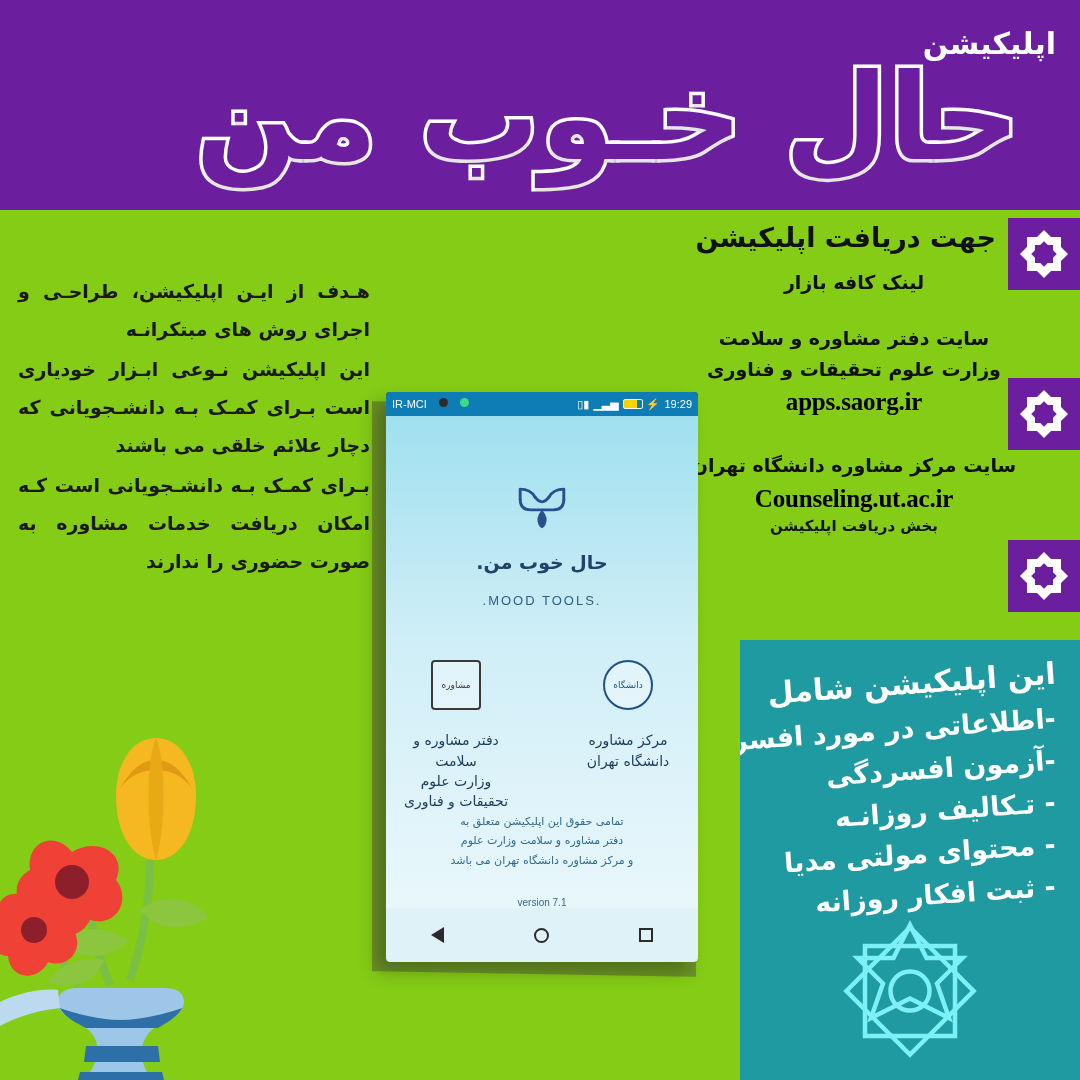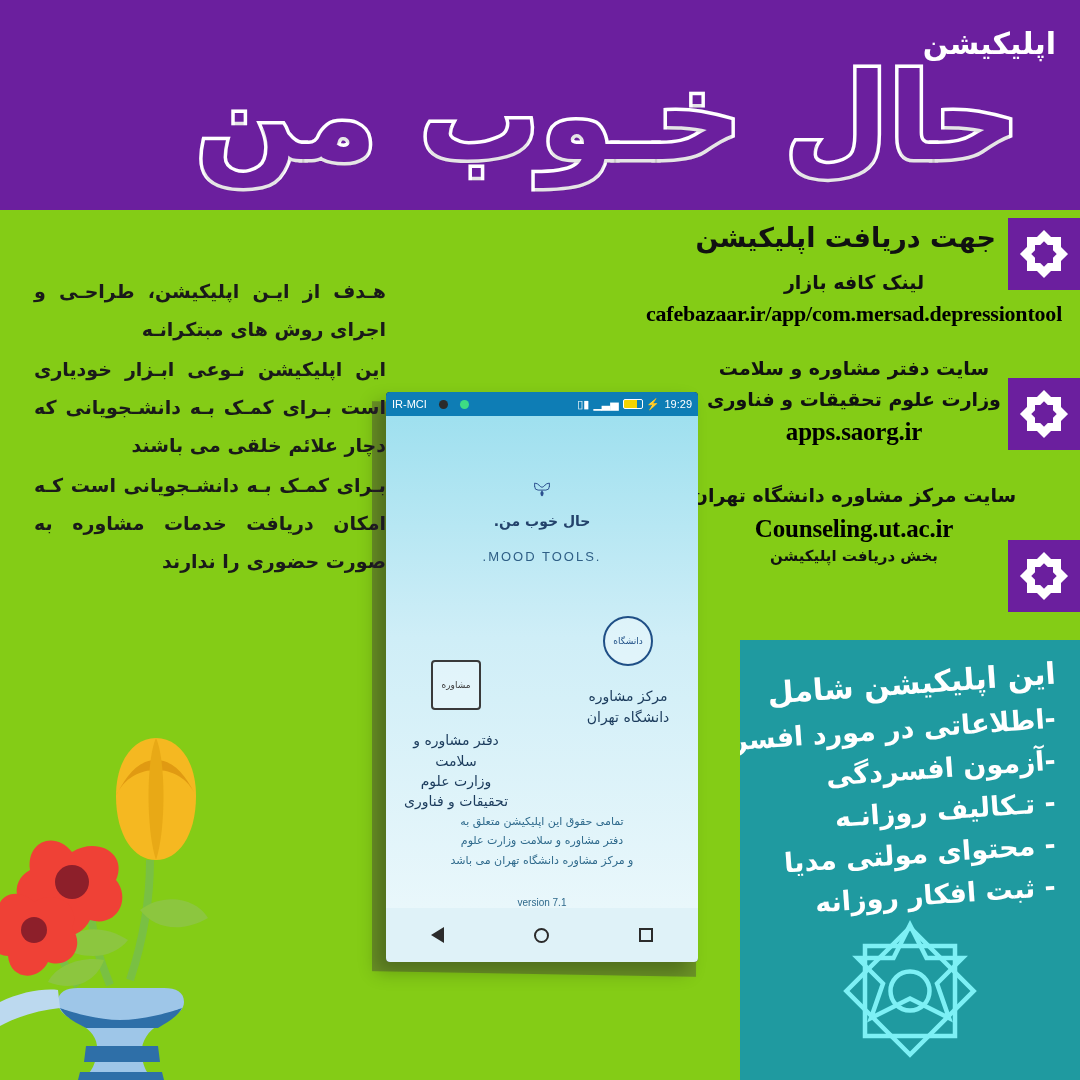--- a/index.html
+++ b/index.html
@@ -41,21 +41,21 @@
     paint-order: stroke fill;
     direction: rtl;
     white-space: nowrap;
     line-height: 1.1;
     text-shadow: 0 4px 0 rgba(0,0,0,0.10);
   }
 
   
   .left-text {
     position: absolute;
-    top: 272px; left: 34px;
+    top: 272px; left: 18px;
     width: 352px;
     direction: rtl;
     text-align: justify;
     color: #1a1a1a;
     font-size: 19px;
     font-weight: bold;
     line-height: 2.0;
   }
   .left-text p { margin-bottom: 2px; }
 
@@ -201,21 +201,21 @@
     background: #0e7db5;
     color: #ffffff;
     font-size: 11px;
     display: flex;
     align-items: center;
     justify-content: space-between;
     padding: 0 6px;
     direction: ltr;
     font-family: "Liberation Sans", sans-serif;
   }
-  .sb-left { display: flex; align-items: center; gap: 12px; }
+  .sb-left { display: flex; align-items: flex-start; gap: 12px; }
   .sb-right { display: flex; align-items: center; gap: 4px; }
   .dot { width: 9px; height: 9px; border-radius: 50%; background: #2b2b2b; display: inline-block; }
   .dot.green { background: #3ddc84; }
   .bat {
     width: 20px; height: 10px;
     border: 1px solid #ffffff;
     border-radius: 2px;
     position: relative;
     background: linear-gradient(to right, #f5d400 70%, transparent 70%);
   }
@@ -224,21 +224,21 @@
     background: linear-gradient(to bottom, #9fe0ef 0%, #cfeef7 45%, #e9f7fb 100%);
     display: flex;
     flex-direction: column;
     align-items: center;
     padding-top: 64px;
     direction: rtl;
   }
   .logo-mark { width: 76px; height: 74px; }
   .app-name {
     margin-top: 14px;
-    font-size: 14px;
+    font-size: 19px;
     color: #23426b;
     font-weight: bold;
     direction: rtl;
   }
   .app-sub {
     margin-top: 20px;
     font-size: 13px;
     color: #2f5f86;
     letter-spacing: 2px;
     font-family: "Liberation Sans", sans-serif;
@@ -259,21 +259,20 @@
     margin: 0 auto 6px auto;
     display: flex; align-items: center; justify-content: center;
     color: #1f4f86;
     font-size: 9px;
     background: rgba(255,255,255,0.35);
   }
   .badge .seal.sq {
     border-radius: 4px;
     border-color: #3a3a3a;
     color: #3a3a3a;
-    margin-top: 44px;
   }
   .badge .cap {
     font-size: 14px;
     color: #1b3b5c;
     line-height: 1.45;
     direction: rtl;
     margin-top: 20px;
   }
   .app-tagline {
     margin-top: 28px;
@@ -336,21 +335,20 @@
     <p>هـدف از ایـن اپلیکیشن، طراحـی و اجرای روش های مبتکرانـه</p>
     <p>این اپلیکیشن نـوعی ابـزار خودیاری است بـرای کمـک بـه دانشـجویانی که دچار علائم خلقی می باشند</p>
     <p>بـرای کمـک بـه دانشـجویانی است کـه امکان دریافت خدمات مشاوره به صورت حضوری را ندارند</p>
   </div>
 
   <div class="right-col">
     <div class="right-heading">جهت دریافت اپلیکیشن</div>
 
     <div class="info-block">
       <div class="info-label">لینک کافه بازار</div>
-      <div class="info-value small">cafebazaar.ir/app/com.mersad.depressiontool</div>
     </div>
 
     <div class="info-block" style="margin-top:26px;">
       <div class="info-label" style="white-space:pre-line;">سایت دفتر مشاوره و سلامت
 وزارت علوم تحقیقات و فناوری</div>
       <div class="info-value">apps.saorg.ir</div>
     </div>
 
     <div class="info-block" style="margin-top:34px;text-align:center;">
       <div class="info-label">سایت مرکز مشاوره دانشگاه تهران</div>

